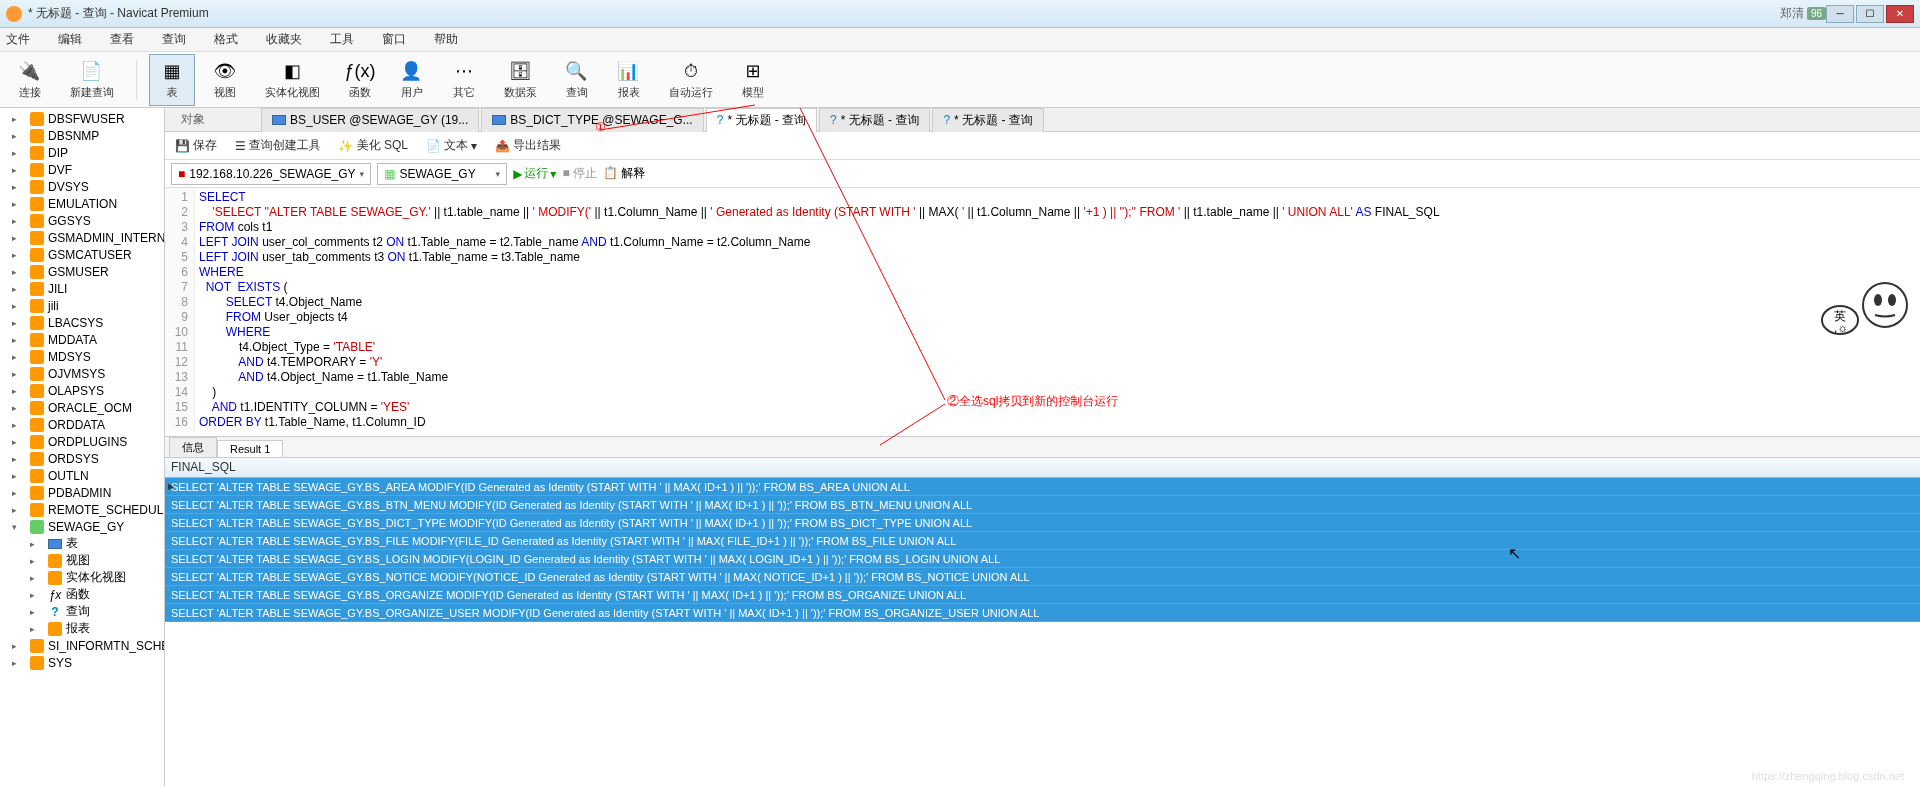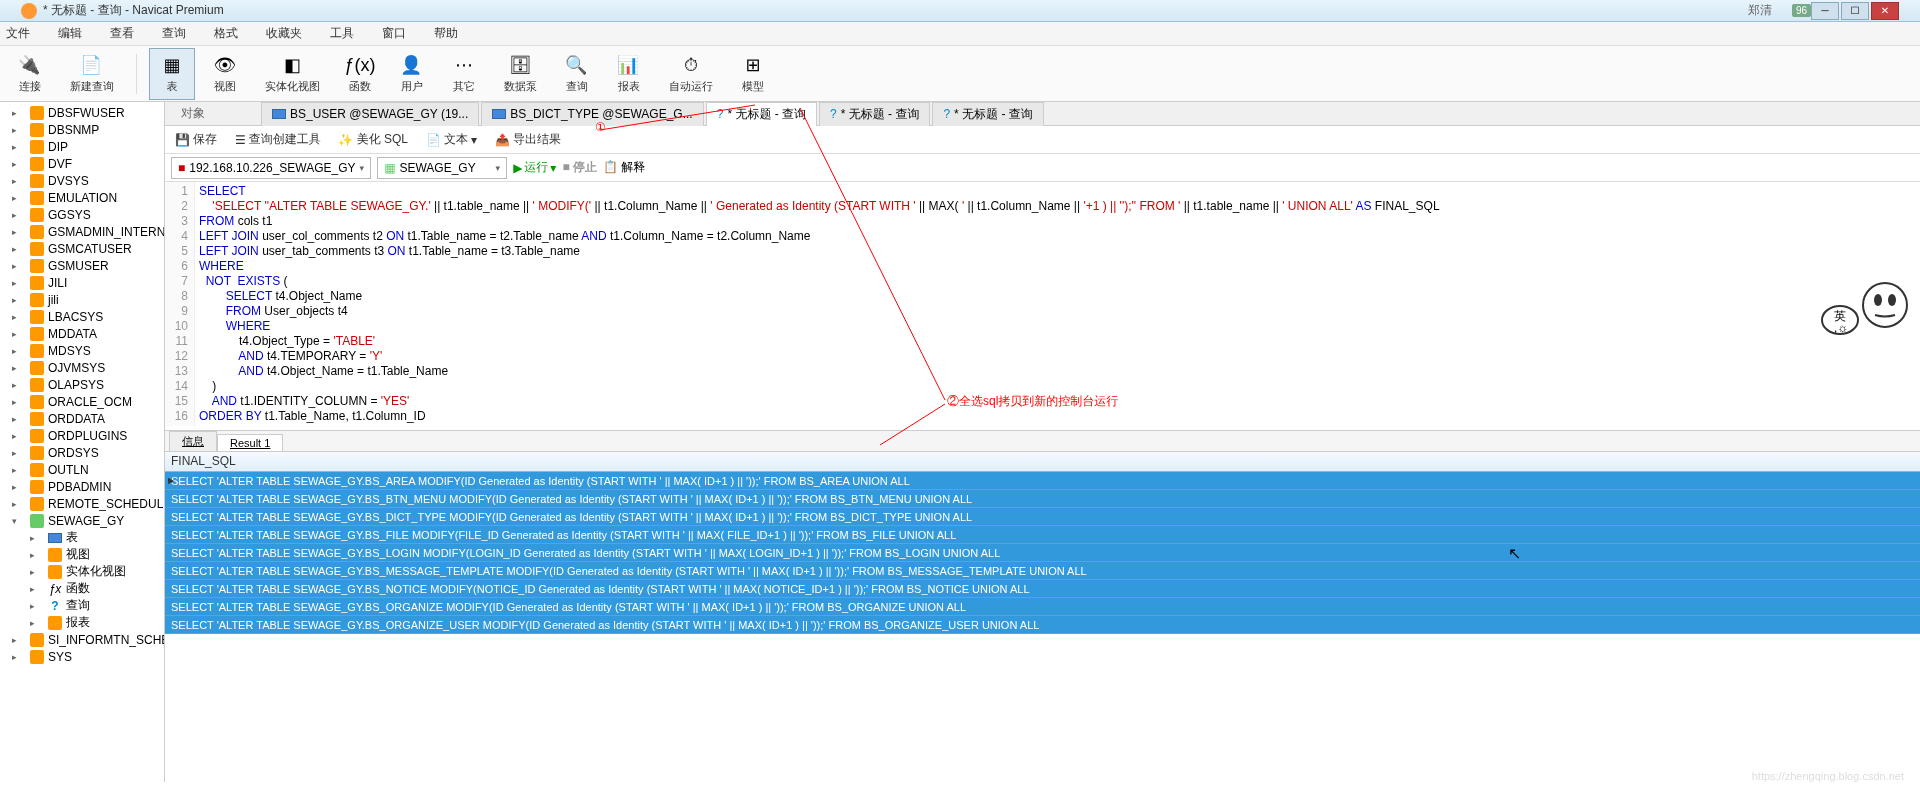--- a/index.html
+++ b/index.html
@@ -1,24 +1,24 @@
 <!DOCTYPE html>
 <html><head>
 <meta charset="utf-8">
 <style>
 * { margin: 0; padding: 0; box-sizing: border-box; font-family: "Microsoft YaHei", Arial, sans-serif; font-size: 12px; }
 body { background: #fff; width: 1920px; height: 786px; overflow: hidden; position: relative; }
 
-.titlebar { height: 22px; background: linear-gradient(#e8f4fb, #d4e8f5); display: flex; align-items: center; padding: 0 21px; border-bottom: 1px solid #a0c0d8; }
+.titlebar { height: 28px; background: linear-gradient(#e8f4fb, #d4e8f5); display: flex; align-items: center; padding: 0 6px; border-bottom: 1px solid #a0c0d8; }
 .titlebar .logo { width: 16px; height: 16px; background: #ff9933; border-radius: 50%; margin-right: 6px; }
 .titlebar .title { flex: 1; color: #333; }
 .titlebar .winbtns { display: flex; gap: 2px; }
 .titlebar .winbtn { width: 28px; height: 18px; background: #d0e0ed; border: 1px solid #8ab; display: flex; align-items: center; justify-content: center; font-size: 10px; }
 .titlebar .close { background: #c94141; color: #fff; border-color: #a03030; }
-.userbadge { color: #666; margin-right: 20px; }
+.userbadge { color: #666; margin-right: 3px; }
 .badge { background: #7a8; color: #fff; padding: 1px 4px; border-radius: 2px; font-size: 10px; }
 
 .menubar { height: 24px; background: #f5f5f5; display: flex; align-items: center; padding: 0 6px; gap: 28px; border-bottom: 1px solid #ddd; }
 .menubar span { color: #333; cursor: default; }
 
 .toolbar { height: 56px; background: #fafafa; display: flex; align-items: center; padding: 2px 8px; gap: 8px; border-bottom: 1px solid #ccc; }
 .toolbtn { display: flex; flex-direction: column; align-items: center; justify-content: center; padding: 2px 10px; min-width: 40px; height: 52px; }
 .toolbtn.active { background: #e0ecf5; border: 1px solid #8ab; }
 .toolbtn .ticon { width: 24px; height: 24px; margin-bottom: 2px; display: flex; align-items: center; justify-content: center; font-size: 18px; }
 .toolbtn .tlabel { font-size: 11px; color: #333; }
@@ -48,21 +48,21 @@
 .run { color: #090; display: flex; align-items: center; gap: 2px; }
 
 .editor { flex: 0 0 auto; display: flex; background: #fff; font-family: Consolas, monospace; font-size: 12px; position: relative; }
 .gutter { width: 30px; background: #fafafa; text-align: right; padding: 2px 6px 2px 2px; color: #999; border-right: 1px solid #eee; }
 .gutter div { height: 15px; line-height: 15px; }
 .code { flex: 1; padding: 2px 4px; white-space: pre; overflow: hidden; }
 .code .line { height: 15px; line-height: 15px; }
 .kw { color: #0000cc; }
 .str { color: #c00; }
 
-.result-tabs { height: 22px; display: flex; align-items: flex-end; border-top: 1px solid #ccc; border-bottom: 1px solid #ccc; padding-left: 4px; background: #f5f5f5; margin-top: 4px; text-decoration: underline; }
+.result-tabs { height: 22px; display: flex; align-items: flex-end; border-top: 1px solid #ccc; border-bottom: 1px solid #ccc; padding-left: 4px; background: #f5f5f5; margin-top: 4px; }
 .rtab { padding: 2px 12px; border: 1px solid #ccc; border-bottom: none; background: #eee; font-size: 11px; }
 .rtab.active { background: #fff; }
 
 .grid { flex: 1; overflow: auto; background: #fff; }
 .grid-header { height: 20px; background: linear-gradient(#f5faff, #e0eef8); border-bottom: 1px solid #aac; padding: 2px 6px; font-weight: normal; color: #333; }
 .grid-row { height: 18px; background: #3399dd; color: #fff; padding: 1px 6px; border-bottom: 1px solid #5ab; display: flex; align-items: center; font-size: 11px; white-space: nowrap; }
 .grid-row.first::before { content: "▶"; position: absolute; left: 168px; font-size: 8px; color: #333; }
 
 .anno { position: absolute; color: #f00; font-size: 12px; pointer-events: none; }
 
@@ -403,21 +403,21 @@
         <span style="color:#c00;">■</span>
           <span>192.168.10.226_SEWAGE_GY</span>
           <span class="arr">▾</span>
       </div>
       <div class="combo">
         <span style="color:#6c6;">▦</span>
           <span>SEWAGE_GY</span>
           <span class="arr">▾</span>
       </div>
       <span class="run">▶ <span>运行</span> ▾</span>
-      <span class="qbtn" style="color:#999;font-weight:bold;">■ <span>停止</span></span>
+      <span class="qbtn" style="color:#999;">■ <span>停止</span></span>
       <span class="qbtn">📋 <span>解释</span></span>
     </div>
 
     <div class="editor">
       <div class="gutter" id="gutter">
           <div>1</div>
           <div>2</div>
           <div>3</div>
           <div>4</div>
           <div>5</div>
@@ -442,21 +442,20 @@
     </div>
 
     <div class="grid">
       <div class="grid-header">FINAL_SQL</div>
       <div id="gridrows">
           <div class="grid-row first">SELECT 'ALTER TABLE SEWAGE_GY.BS_AREA MODIFY(ID Generated as Identity (START WITH ' || MAX( ID+1 ) || '));' FROM BS_AREA UNION ALL</div>
           <div class="grid-row">SELECT 'ALTER TABLE SEWAGE_GY.BS_BTN_MENU MODIFY(ID Generated as Identity (START WITH ' || MAX( ID+1 ) || '));' FROM BS_BTN_MENU UNION ALL</div>
           <div class="grid-row">SELECT 'ALTER TABLE SEWAGE_GY.BS_DICT_TYPE MODIFY(ID Generated as Identity (START WITH ' || MAX( ID+1 ) || '));' FROM BS_DICT_TYPE UNION ALL</div>
           <div class="grid-row">SELECT 'ALTER TABLE SEWAGE_GY.BS_FILE MODIFY(FILE_ID Generated as Identity (START WITH ' || MAX( FILE_ID+1 ) || '));' FROM BS_FILE UNION ALL</div>
           <div class="grid-row">SELECT 'ALTER TABLE SEWAGE_GY.BS_LOGIN MODIFY(LOGIN_ID Generated as Identity (START WITH ' || MAX( LOGIN_ID+1 ) || '));' FROM BS_LOGIN UNION ALL</div>
-          <div class="grid-row">SELECT 'ALTER TABLE SEWAGE_GY.BS_MESSAGE_TEMPLATE MODIFY(ID Generated as Identity (START WITH ' || MAX( ID+1 ) || '));' FROM BS_MESSAGE_TEMPLATE UNION ALL</div>
           <div class="grid-row">SELECT 'ALTER TABLE SEWAGE_GY.BS_NOTICE MODIFY(NOTICE_ID Generated as Identity (START WITH ' || MAX( NOTICE_ID+1 ) || '));' FROM BS_NOTICE UNION ALL</div>
           <div class="grid-row">SELECT 'ALTER TABLE SEWAGE_GY.BS_ORGANIZE MODIFY(ID Generated as Identity (START WITH ' || MAX( ID+1 ) || '));' FROM BS_ORGANIZE UNION ALL</div>
           <div class="grid-row">SELECT 'ALTER TABLE SEWAGE_GY.BS_ORGANIZE_USER MODIFY(ID Generated as Identity (START WITH ' || MAX( ID+1 ) || '));' FROM BS_ORGANIZE_USER UNION ALL</div>
         </div>
     </div>
   </div>
 </div>
 
 <div class="anno" style="left:595px; top:120px;">①</div>
 <div class="anno" style="left:947px; top:393px;">②全选sql拷贝到新的控制台运行</div>

